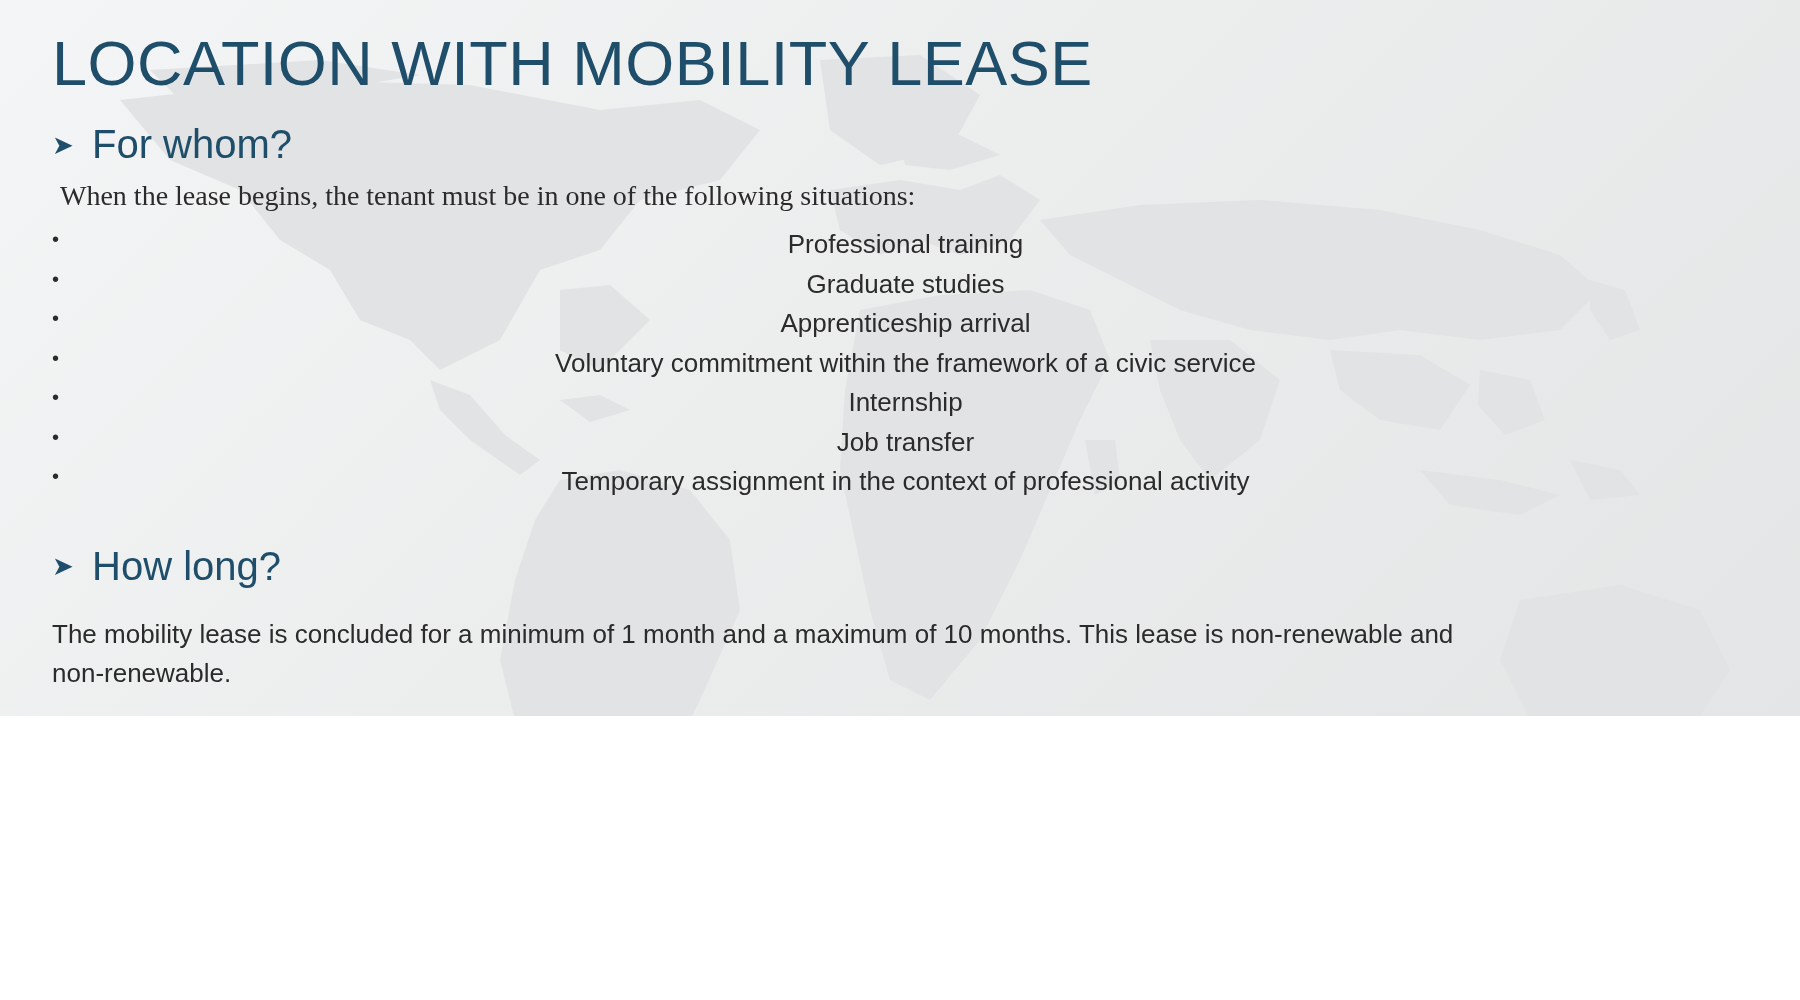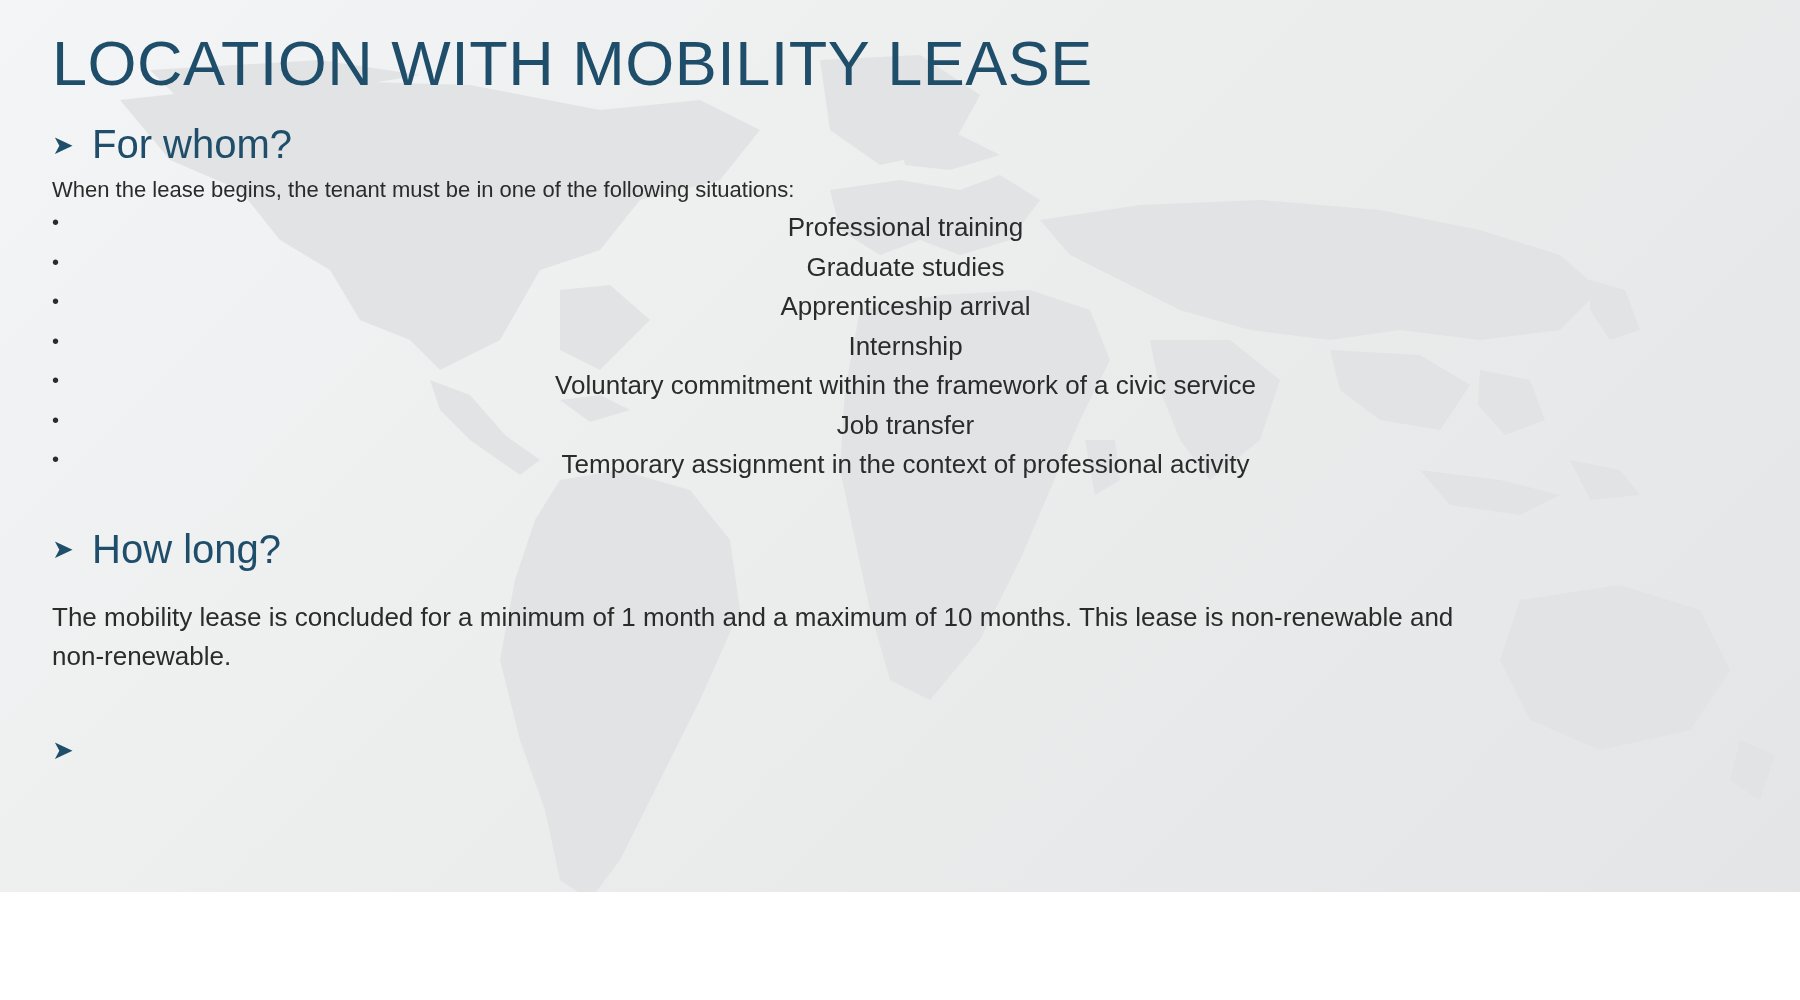--- a/index.html
+++ b/index.html
@@ -10,21 +10,21 @@
     width: 1800px;
     height: 1000px;
     font-family: "Liberation Sans", sans-serif;
     background: #ffffff;
     overflow: hidden;
   }
 
   .slide {
     position: relative;
     width: 1800px;
-    height: 892px;
+    height: 716px;
     background: linear-gradient(135deg, #f4f5f6 0%, #eceded 45%, #e4e5e6 100%);
     overflow: hidden;
   }
 
   
   .map-layer {
     position: absolute;
     inset: 0;
     opacity: 1;
     pointer-events: none;
@@ -75,25 +75,26 @@
     flex: 0 0 22px;
     text-align: left;
   }
   .heading-text {
     font-size: 40px;
     color: #1f4e6b;
     font-weight: 400;
   }
 
   .body-text {
-    font-size: 22px;
+    font-size: 28px;
     line-height: 1.5;
     color: #2b2b2b;
     max-width: 1420px;
-    margin: 0;
+    margin: 8px;
+    font-family: Liberation Serif, serif;
   }
 
   ul.bullet-list {
     list-style: none;
     margin: 2px 0 0 0;
     padding: 0;
   }
   ul.bullet-list li {
     font-size: 26px;
     line-height: 1.52;
@@ -169,22 +170,22 @@
     <div class="section">
       <div class="heading-row">
         <span class="arrow-bullet">➤</span>
         <span class="heading-text">For whom?</span>
       </div>
       <p class="body-text">When the lease begins, the tenant must be in one of the following situations:</p>
       <ul class="bullet-list">
         <li>Professional training</li>
         <li>Graduate studies</li>
         <li>Apprenticeship arrival</li>
+        <li>Voluntary commitment within the framework of a civic service</li>
         <li>Internship</li>
-        <li>Voluntary commitment within the framework of a civic service</li>
         <li>Job transfer</li>
         <li>Temporary assignment in the context of professional activity</li>
       </ul>
     </div>
 
     <div class="section-gap"></div>
 
     <div class="section">
       <div class="heading-row">
         <span class="arrow-bullet">➤</span>

